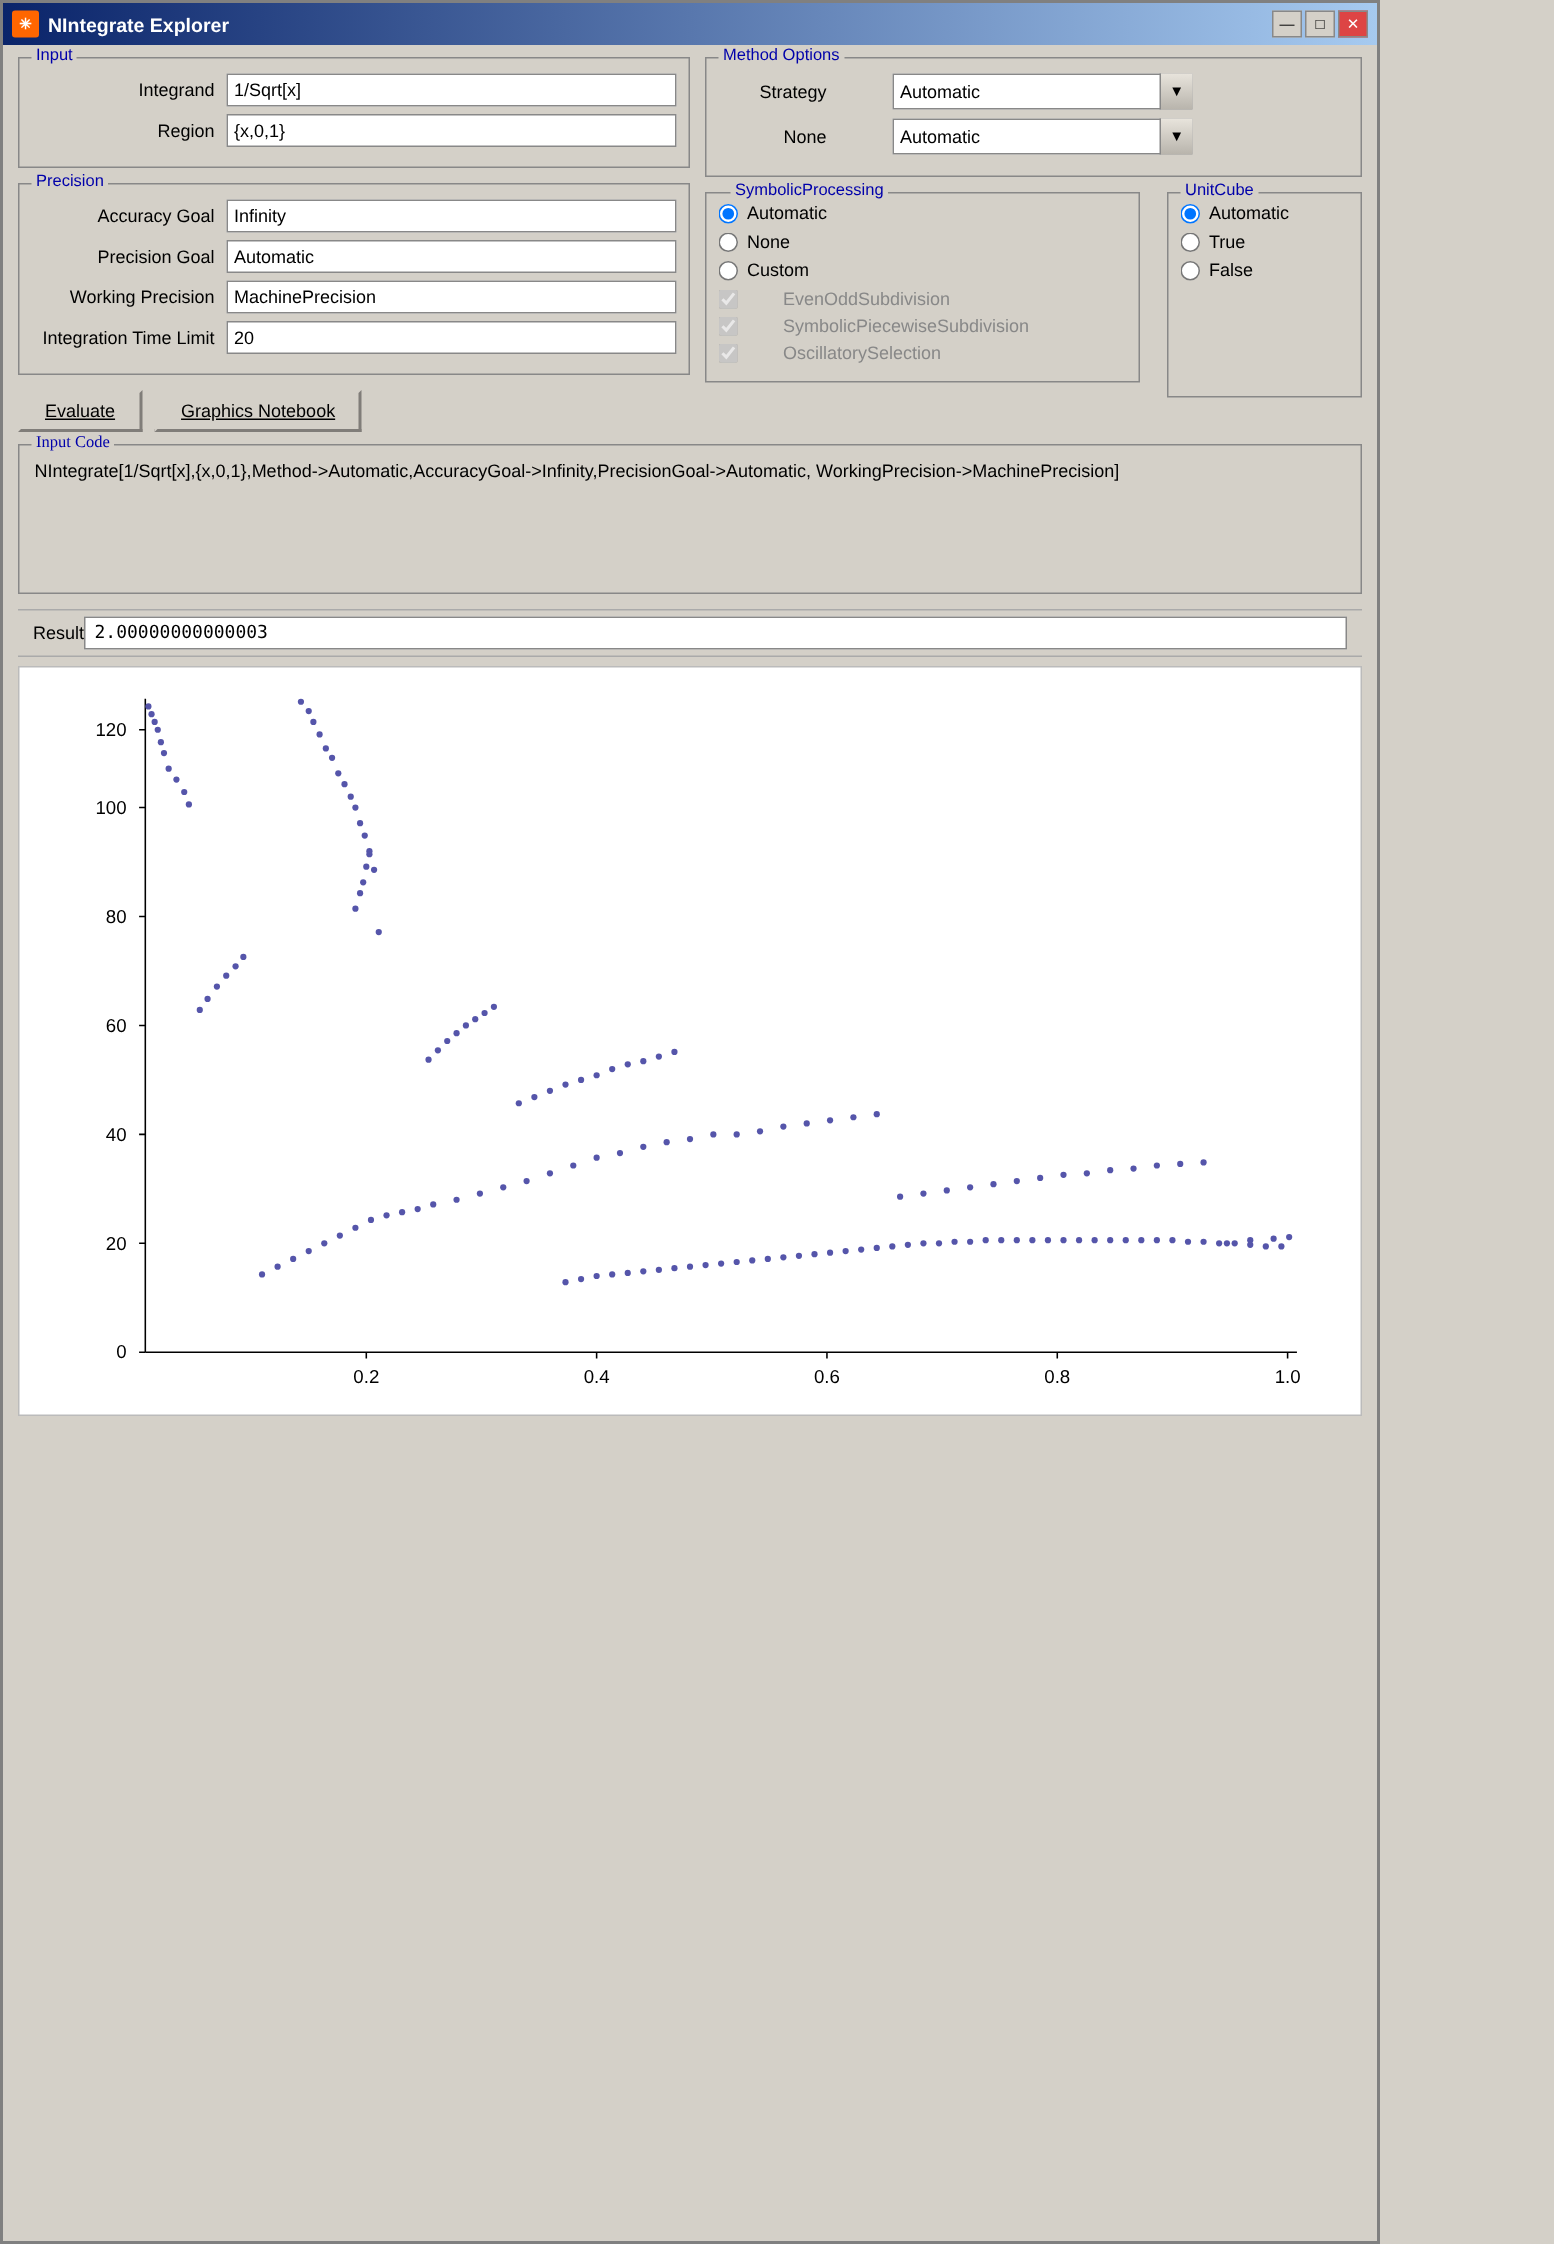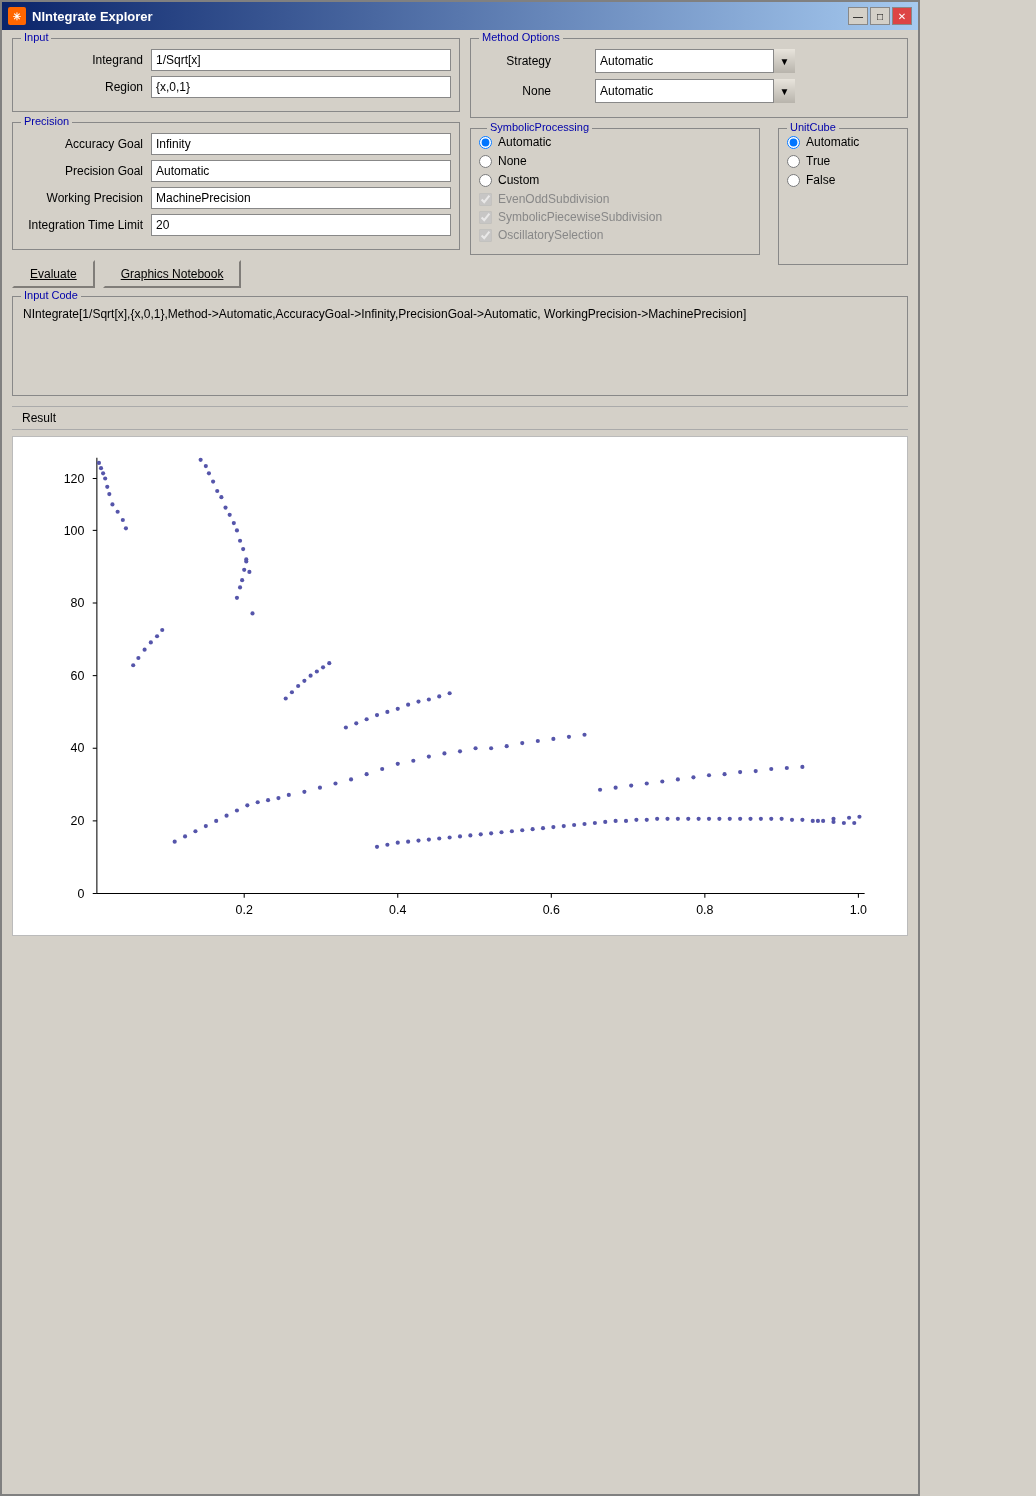--- a/index.html
+++ b/index.html
@@ -194,20 +194,21 @@
       margin-bottom: 5px;
     }
     .radio-row input[type=radio] {
       margin-right: 6px;
     }
     .checkbox-row {
       display: flex;
       align-items: center;
       margin-bottom: 4px;
       color: #888;
+      gap: 24px;
     }
     .checkbox-row input[type=checkbox] {
       margin-right: 6px;
     }
     
     .unitcube-box {
       border: 1px solid #888;
       background: #d4d0c8;
       padding: 6px 8px 8px;
       position: relative;
@@ -236,20 +237,21 @@
       min-height: 100px;
     }
     .input-code-label {
       position: absolute;
       top: -8px;
       left: 8px;
       background: #d4d0c8;
       padding: 0 3px;
       color: #0000aa;
       font-size: 11px;
+      font-family: Liberation Serif, serif;
     }
     .code-text {
       font-size: 12px;
       line-height: 1.5;
       color: #000;
     }
     
     .result-row {
       display: flex;
       align-items: center;
@@ -420,20 +422,21 @@
   </div>
 
   <div class="input-code-box">
     <span class="input-code-label">Input Code</span>
     <div class="code-text">NIntegrate[1/Sqrt[x],{x,0,1},Method-&gt;Automatic,AccuracyGoal-&gt;Infinity,PrecisionGoal-&gt;Automatic,
 WorkingPrecision-&gt;MachinePrecision]</div>
   </div>
 
   <div class="result-row">
     <span class="result-label">Result</span>
+    <div class="result-value-box">2.00000000000003</div>
   </div>
 
   <div class="chart-area">
     <svg class="chart" viewBox="0 0 860 480" xmlns="http://www.w3.org/2000/svg">
 
       <line x1="80" y1="20" x2="80" y2="440" stroke="#000" stroke-width="1"></line>
       <line x1="80" y1="440" x2="820" y2="440" stroke="#000" stroke-width="1"></line>
 
       <text x="68" y="444" text-anchor="end" font-size="12" fill="#000">0</text>
       <text x="68" y="374" text-anchor="end" font-size="12" fill="#000">20</text>

